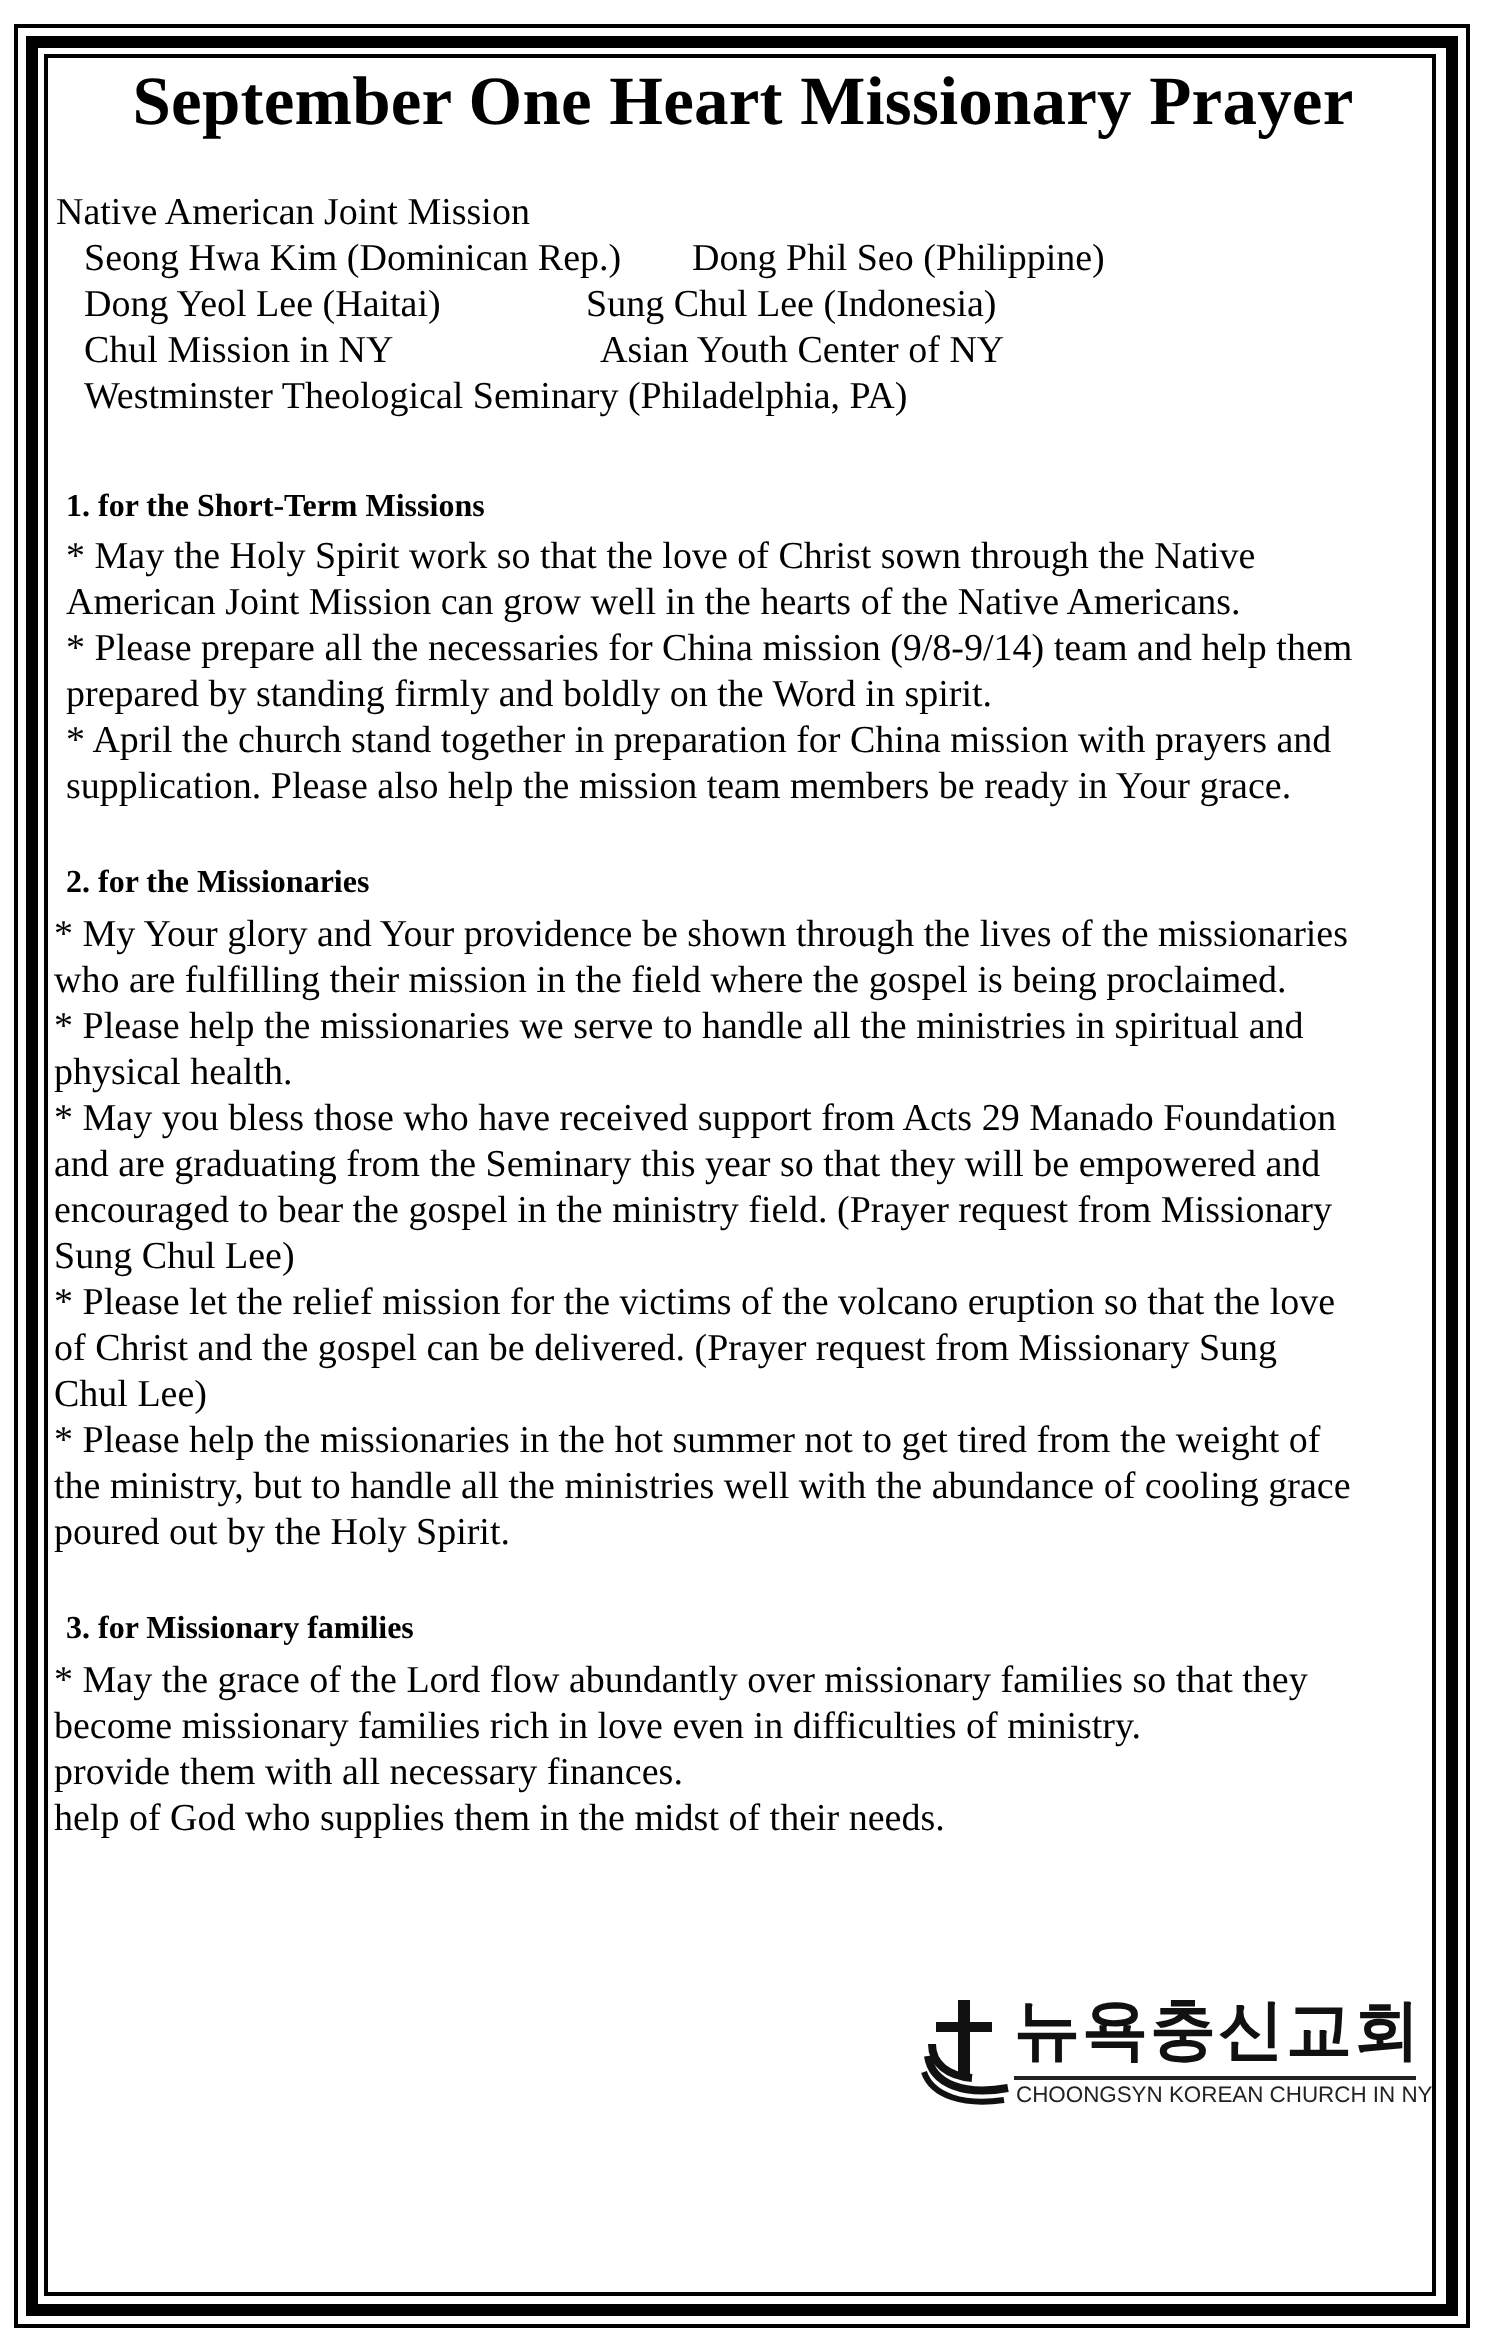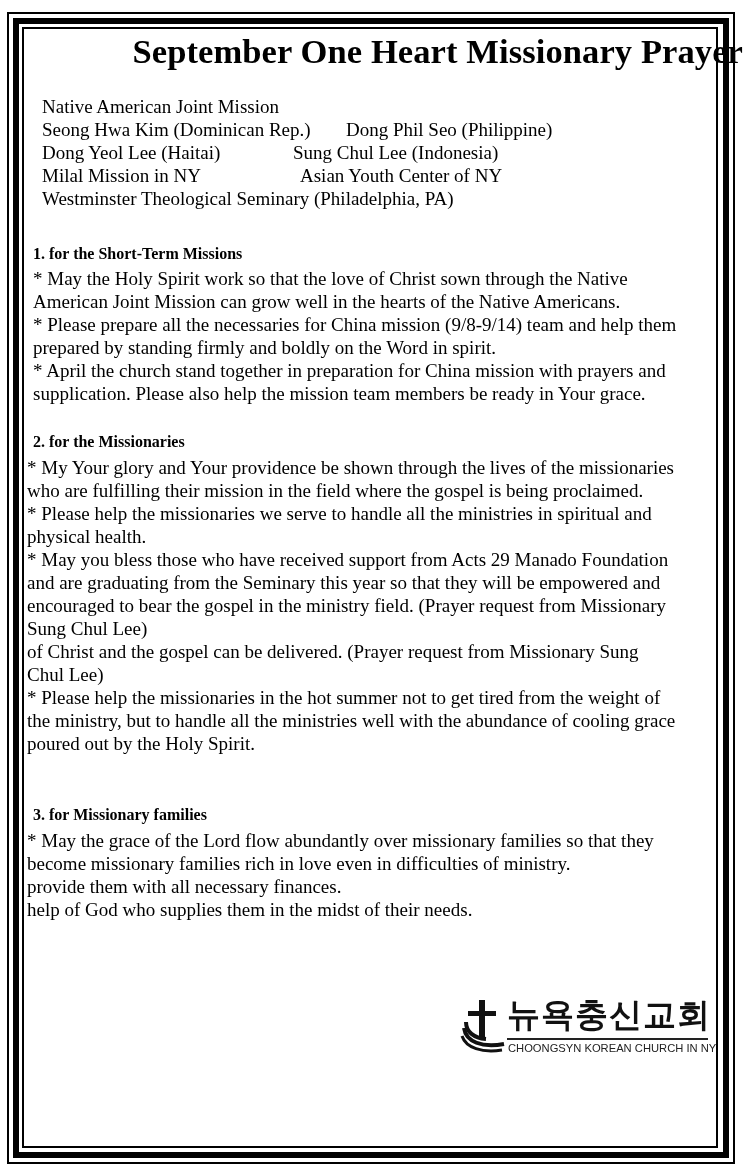--- a/index.html
+++ b/index.html
@@ -35,21 +35,21 @@
       left: 22px; top: 27px;
       width: 696px; height: 1121px;
       box-sizing: border-box;
       border: 2px solid #000;
     }
 
     .title {
       position: absolute;
       left: 0; width: 743px;
       top: 30px;
-      text-align: right;
+      text-align: center;
       font-family: "Liberation Serif", "DejaVu Serif", serif;
       font-weight: bold;
       font-size: 34.5px;
       line-height: 42px;
       letter-spacing: 0.1px;
       margin: 0;
     }
 
     .ml-line {
       position: absolute;
@@ -120,29 +120,29 @@
 </head>
 <body>
 
 <div class="frame-outer"></div>
 <div class="frame-thick"></div>
 <div class="frame-inner"></div>
 
 <h1 class="title">September One Heart Missionary Prayer</h1>
 
 <div>
-  <div class="ml-line" style="left:42px; top:95px;">Native American Joint Mission</div>
+  <div class="ml-line" style="left:28px; top:95px;">Native American Joint Mission</div>
 
   <div class="ml-line" style="left:42px; top:118px;">Seong Hwa Kim (Dominican Rep.)</div>
   <div class="ml-line" style="left:346px; top:118px;">Dong Phil Seo (Philippine)</div>
 
   <div class="ml-line" style="left:42px; top:141px;">Dong Yeol Lee (Haitai)</div>
   <div class="ml-line" style="left:293px; top:141px;">Sung Chul Lee (Indonesia)</div>
 
-  <div class="ml-line" style="left:42px; top:164px;">Milal Mission in NY</div>
+  <div class="ml-line" style="left:42px; top:164px;">Chul Mission in NY</div>
   <div class="ml-line" style="left:300px; top:164px;">Asian Youth Center of NY</div>
 
   <div class="ml-line" style="left:42px; top:187px;">Westminster Theological Seminary (Philadelphia, PA)</div>
 </div>
 
 <div>
   <h2 class="section-heading" style="top:241px;">1. for the Short-Term Missions</h2>
   <div class="body-block" style="left:33px; top:267px;">
     <span class="body-line">* May the Holy Spirit work so that the love of Christ sown through the Native</span>
     <span class="body-line">American Joint Mission can grow well in the hearts of the Native Americans.</span>
@@ -157,20 +157,21 @@
   <h2 class="section-heading" style="top:429px;">2. for the Missionaries</h2>
   <div class="body-block" style="left:27px; top:456px;">
     <span class="body-line">* My Your glory and Your providence be shown through the lives of the missionaries</span>
     <span class="body-line">who are fulfilling their mission in the field where the gospel is being proclaimed.</span>
     <span class="body-line">* Please help the missionaries we serve to handle all the ministries in spiritual and</span>
     <span class="body-line">physical health.</span>
     <span class="body-line">* May you bless those who have received support from Acts 29 Manado Foundation</span>
     <span class="body-line">and are graduating from the Seminary this year so that they will be empowered and</span>
     <span class="body-line">encouraged to bear the gospel in the ministry field. (Prayer request from Missionary</span>
     <span class="body-line">Sung Chul Lee)</span>
+    <span class="body-line">* Please let the relief mission for the victims of the volcano eruption so that the love</span>
     <span class="body-line">of Christ and the gospel can be delivered. (Prayer request from Missionary Sung</span>
     <span class="body-line">Chul Lee)</span>
     <span class="body-line">* Please help the missionaries in the hot summer not to get tired from the weight of</span>
     <span class="body-line">the ministry, but to handle all the ministries well with the abundance of cooling grace</span>
     <span class="body-line">poured out by the Holy Spirit.</span>
   </div>
 </div>
 
 <div>
   <h2 class="section-heading" style="top:802px;">3. for Missionary families</h2>

